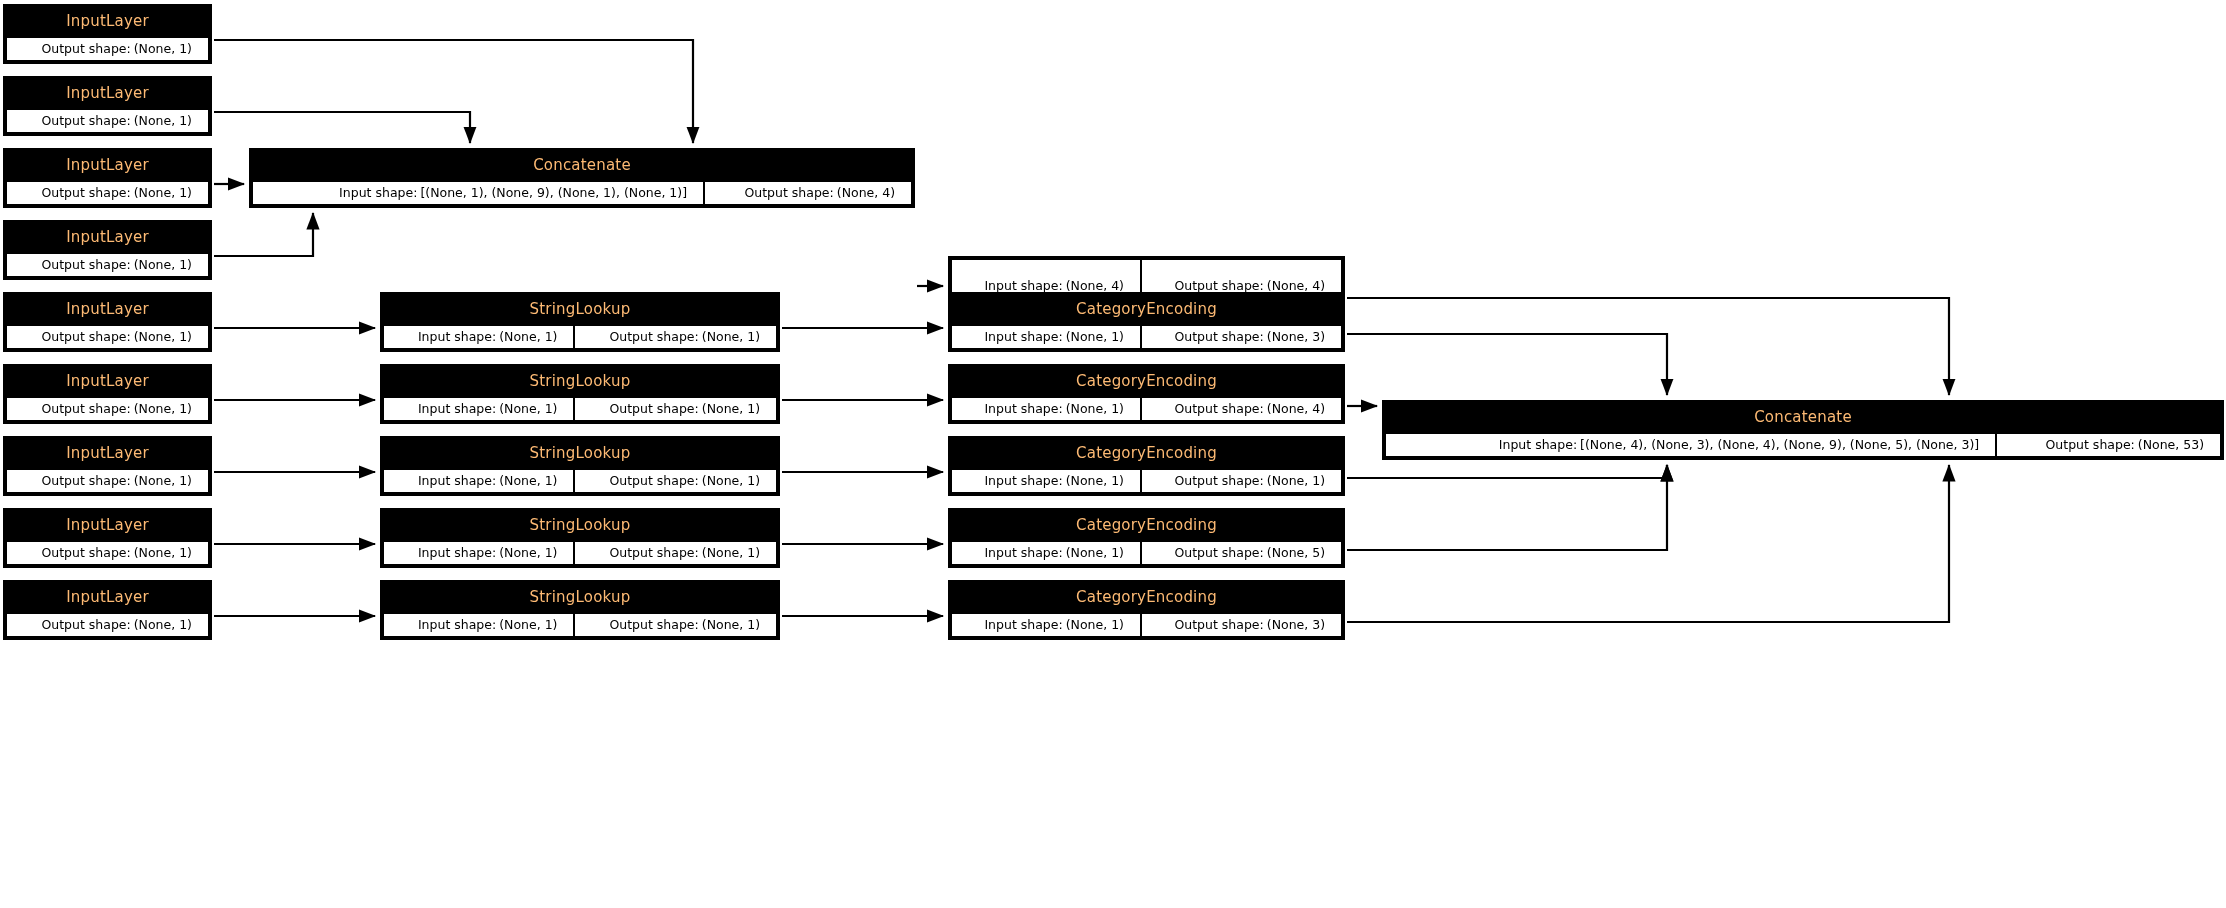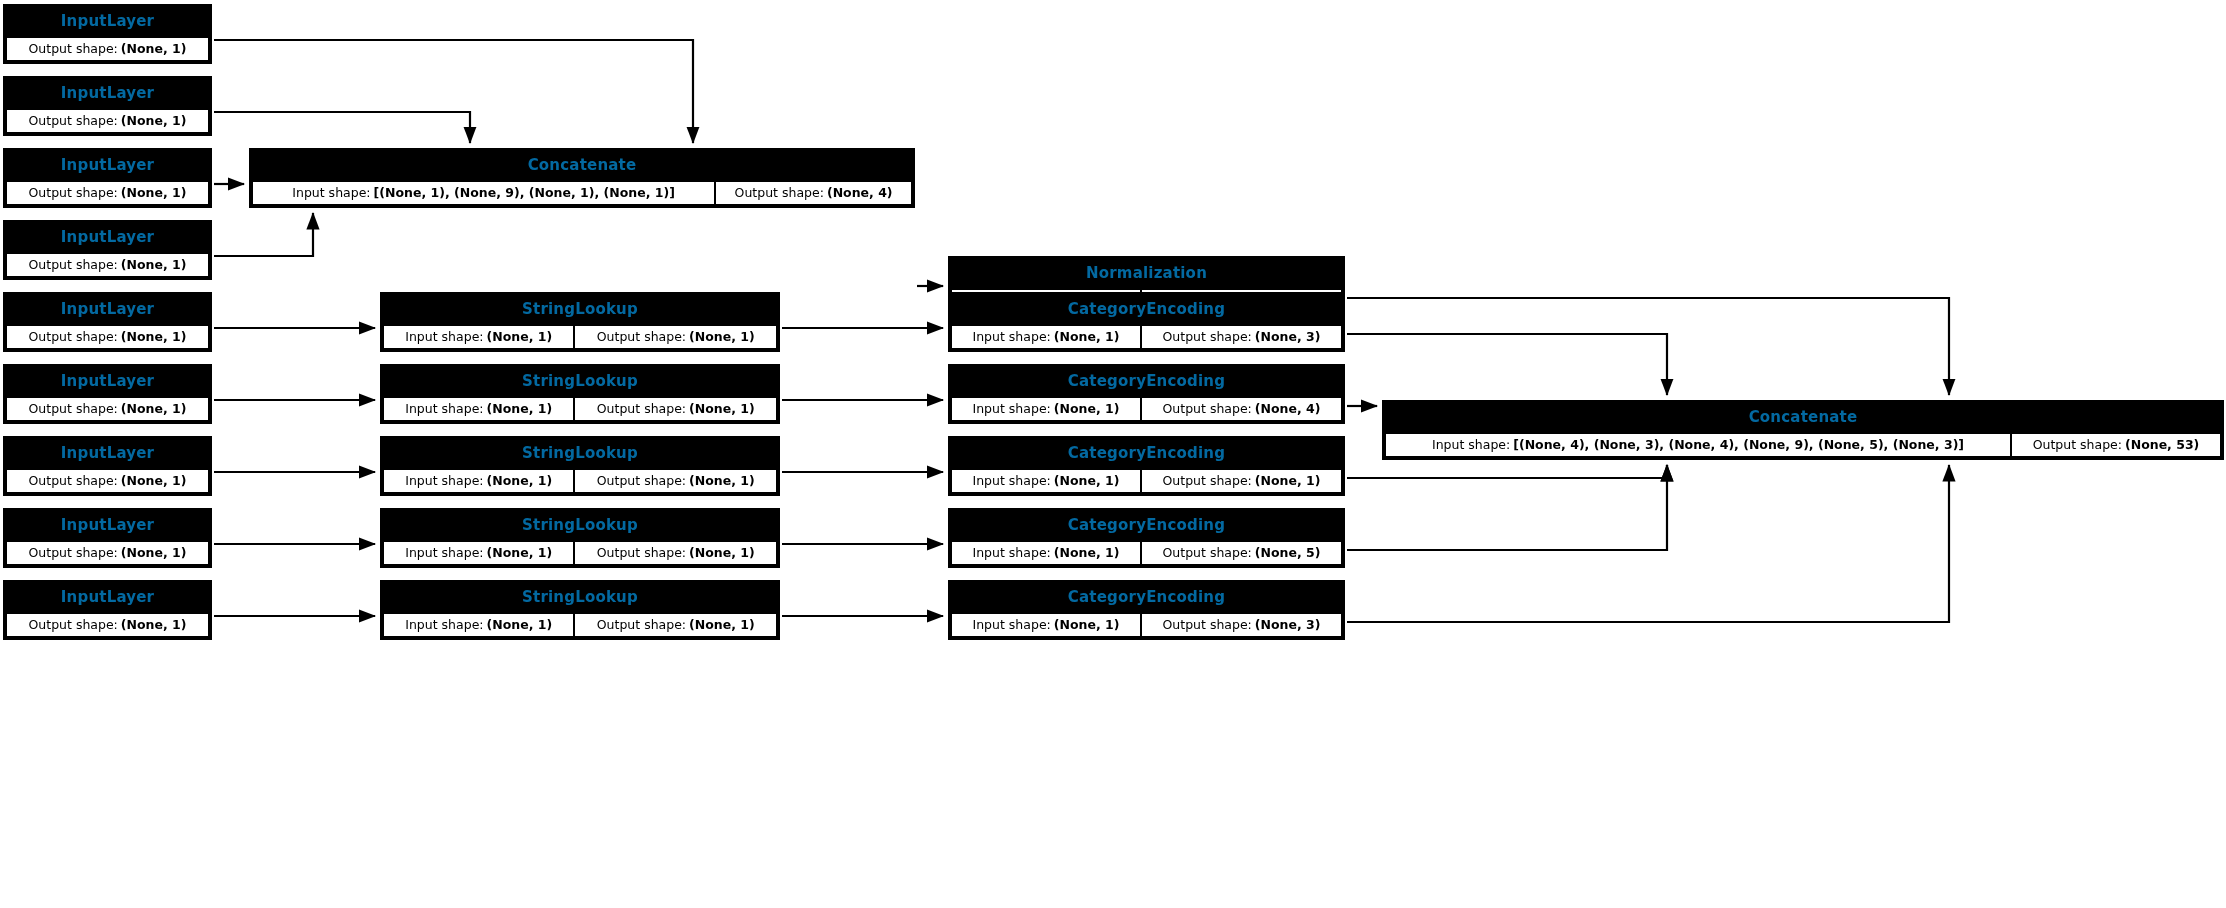--- a/index.html
+++ b/index.html
@@ -21,23 +21,23 @@
   
   .node {
     position: absolute;
     box-sizing: border-box;
     border: 2px solid #000000;
     background: #000000;
     display: flex;
     flex-direction: column;
   }
   .node-title {
-    color: #0369a1;
+    color: #fdba74;
     background: #000000;
-    font-weight: bold;
+    font-weight: normal;
     font-size: 15px;
     text-align: left;
     line-height: 1;
     display: flex;
     align-items: center;
     justify-content: center;
     flex: 0 0 auto;
     height: 30px;
     letter-spacing: 0.2px;
   }
@@ -46,34 +46,34 @@
     flex: 1 1 auto;
     background: #ffffff;
     border: 2px solid #000000;
     box-sizing: border-box;
     margin: 0;
   }
   .shape-cell {
     flex: 1 1 auto;
     display: flex;
     align-items: center;
-    justify-content: center;
+    justify-content: flex-end;
     background: #ffffff;
     color: #000000;
     font-size: 12.5px;
     white-space: nowrap;
-    padding: 0 8px;
+    padding: 0 16px;
     box-sizing: border-box;
     line-height: 1;
   }
   .shape-cell + .shape-cell {
     border-left: 2px solid #000000;
   }
   .shape-cell b {
-    font-weight: bold;
+    font-weight: normal;
     padding-left: 3px;
   }
   .shape-cell.grow-big { flex: 3 1 auto; }
 
   
   #edges {
     position: absolute;
     left: 0;
     top: 0;
     width: 2226px;
@@ -204,21 +204,20 @@
             <span>Input shape:</span>
             <b>[(None, 1), (None, 9), (None, 1), (None, 1)]</b>
           </div>
           <div class="shape-cell">
             <span>Output shape:</span>
             <b>(None, 4)</b>
           </div>
         </div>
       </div>
       <div class="node" style="left: 948px; top: 256px; width: 397px; height: 60px;">
-        <div class="node-title">Normalization</div>
         <div class="node-shapes">
           <div class="shape-cell">
             <span>Input shape:</span>
             <b>(None, 4)</b>
           </div>
           <div class="shape-cell">
             <span>Output shape:</span>
             <b>(None, 4)</b>
           </div>
         </div>

